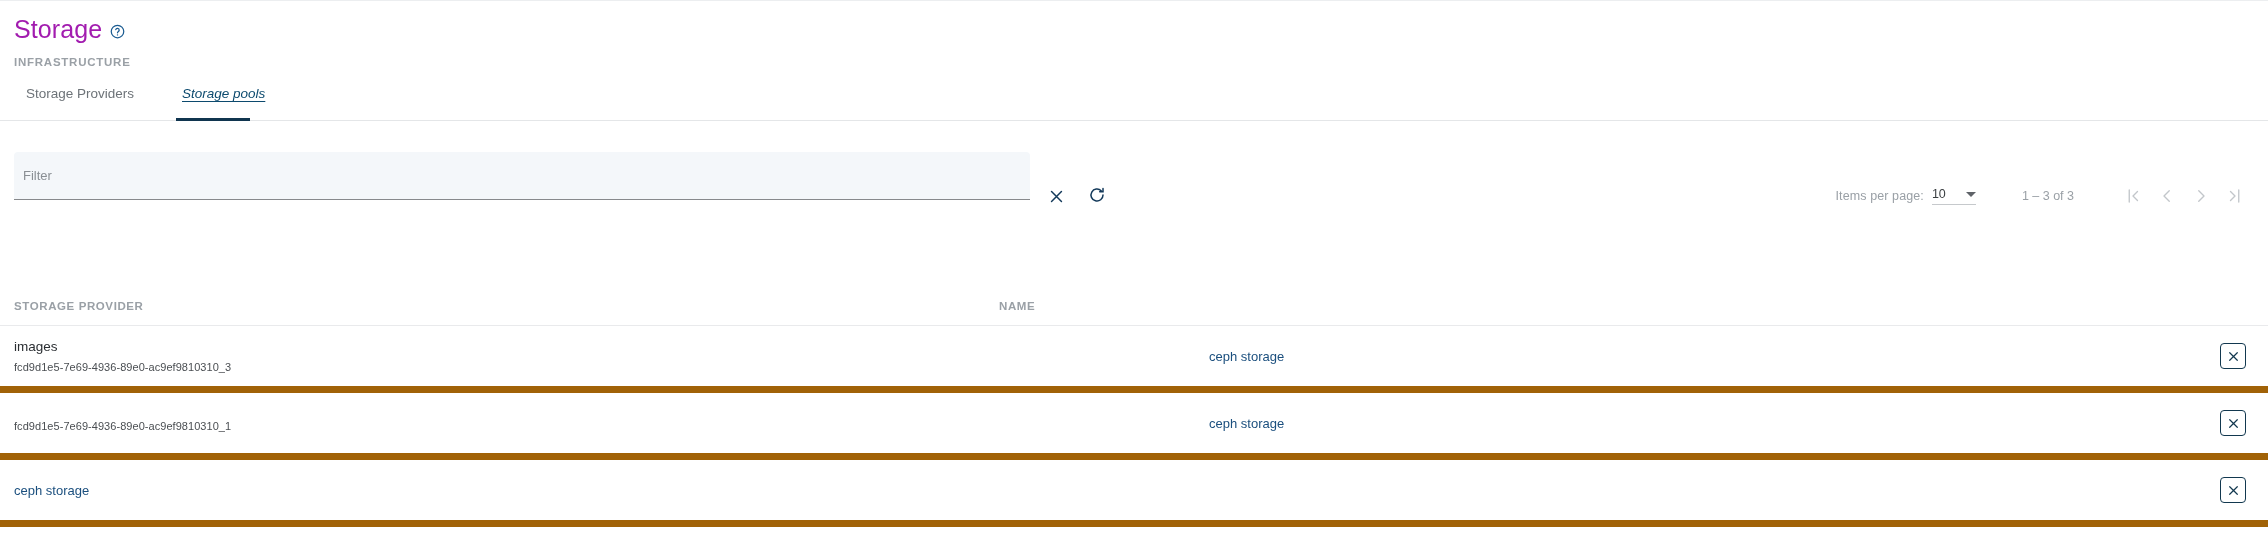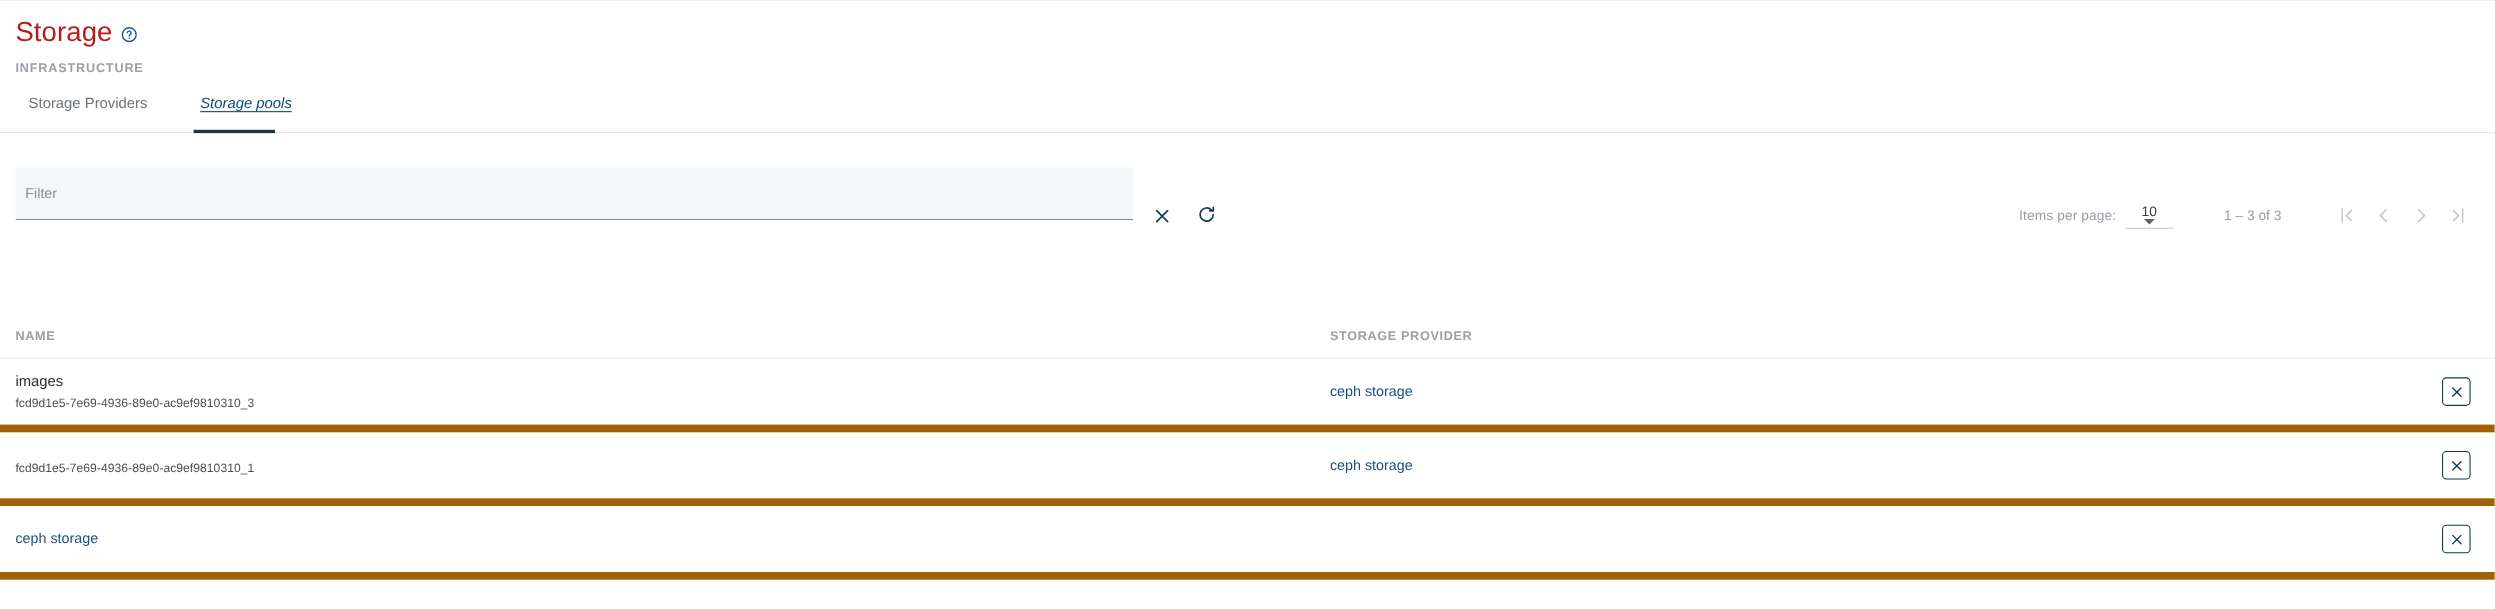--- a/index.html
+++ b/index.html
@@ -29,21 +29,21 @@
   }
   .page-title-row {
     display: flex;
     align-items: center;
     gap: 8px;
     height: 30px;
   }
   .page-title {
     font-size: 25px;
     font-weight: 400;
-    color: #b91c1c;
+    color: #a21caf;
     letter-spacing: 0.1px;
     line-height: 1;
   }
   .help-icon {
     width: 15px;
     height: 15px;
     display: inline-flex;
     align-items: center;
     justify-content: center;
     color: #1a5b91;
@@ -150,21 +150,20 @@
   .ipp-select {
     display: flex;
     align-items: center;
     justify-content: space-between;
     width: 44px;
     border-bottom: 1px solid #c6c9cc;
     padding-bottom: 3px;
     color: #3c4043;
     cursor: pointer;
     margin-right: 46px;
-    flex-direction: column;
   }
   .ipp-value { font-size: 12.5px; }
   .caret {
     width: 0; height: 0;
     border-left: 5px solid transparent;
     border-right: 5px solid transparent;
     border-top: 5px solid #5f6368;
   }
   .range-label { margin-right: 42px; color: #9aa0a6; }
   .pg-btn {
@@ -317,22 +316,22 @@
       <svg width="18" height="18" viewBox="0 0 24 24" fill="none" stroke="currentColor" stroke-width="1.8" stroke-linecap="round" stroke-linejoin="round">
         <path d="M6 6 L12 12 L6 18"></path>
           <path d="M17 4 L17 20"></path>
       </svg>
     </div>
   </div>
 </div>
 
 <div class="table">
   <div class="thead">
+    <div class="th col-provider">STORAGE PROVIDER</div>
     <div class="th col-name">NAME</div>
-    <div class="th col-provider">STORAGE PROVIDER</div>
     <div class="th col-actions"></div>
   </div>
 
   <div class="trow">
     <div class="cell-name">
       <div class="row-title">images</div>
       <div class="row-sub">fcd9d1e5-7e69-4936-89e0-ac9ef9810310_3</div>
     </div>
     <div class="cell-provider">
       <span class="provider-link">ceph storage</span>

